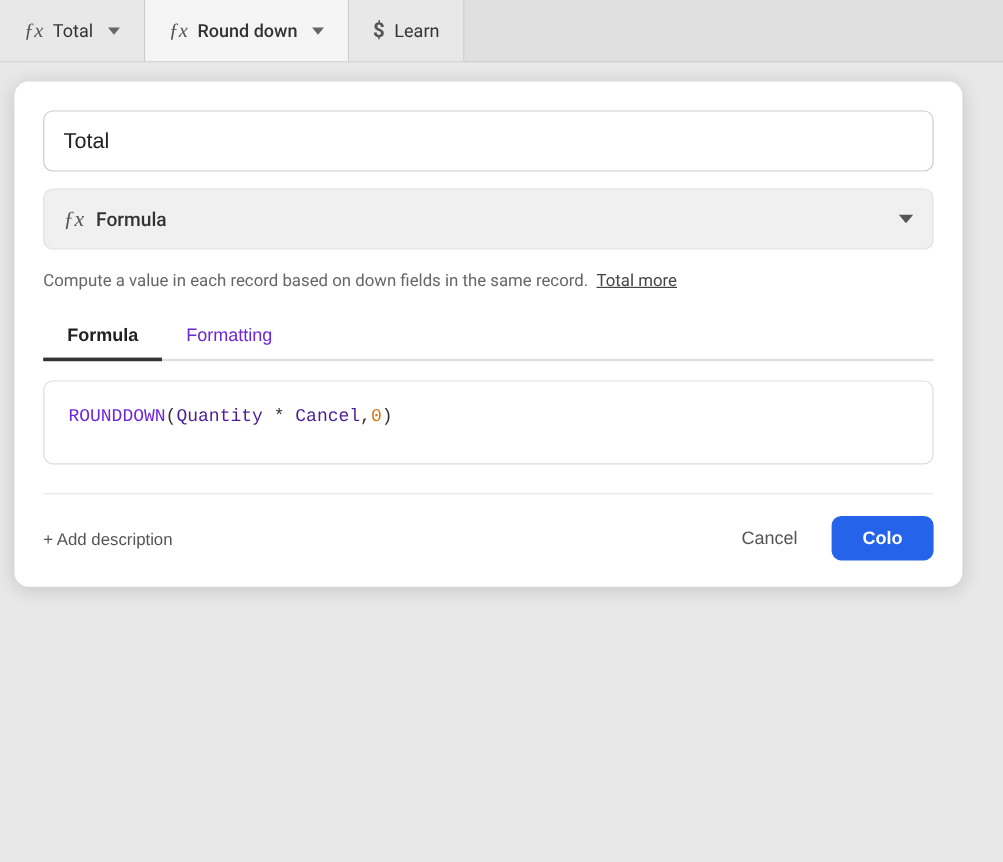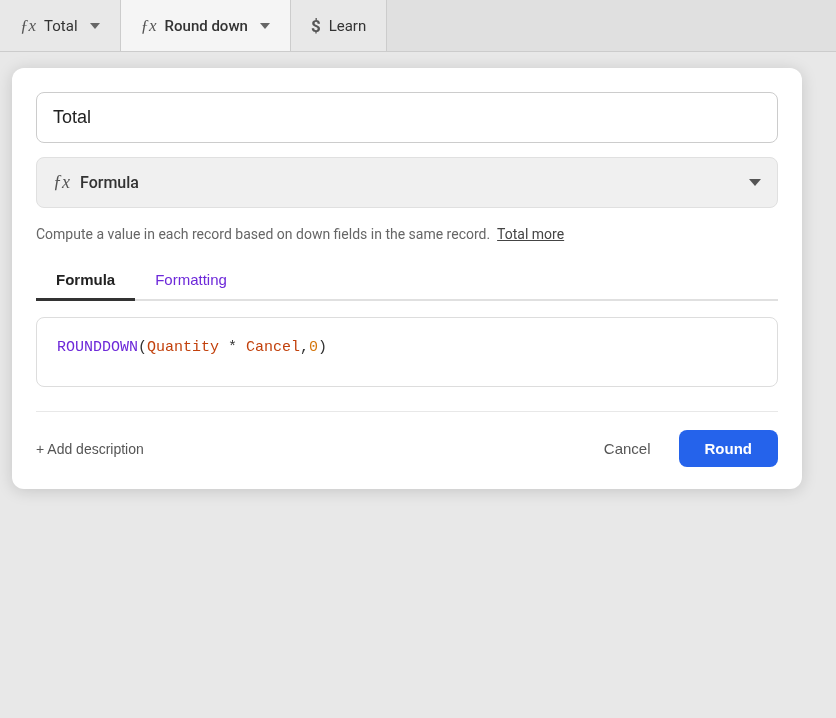--- a/index.html
+++ b/index.html
@@ -179,21 +179,21 @@
     .formula-editor .fn-name {
       color: #6d28d9;
       font-weight: normal;
     }
 
     .formula-editor .paren {
       color: #333;
     }
 
     .formula-editor .field-name {
-      color: #c2410c;
+      color: #4c1d95;
       text-align: right;
     }
 
     .formula-editor .operator {
       color: #333;
     }
 
     .formula-editor .number {
       color: #d4750a;
     }
@@ -295,18 +295,18 @@
     
     <div class="formula-editor">
       <span class="fn-name">ROUNDDOWN</span><span class="paren">(</span><span class="field-name">Quantity</span><span class="operator"> * </span><span class="field-name">Cancel</span><span class="paren">,</span><span class="number">0</span><span class="paren">)</span>
     </div>
 
     
     <div class="dialog-footer">
       <button class="add-description-btn">+ Add description</button>
       <div class="footer-right">
         <button class="cancel-btn">Cancel</button>
-        <button class="save-btn">Round</button>
+        <button class="save-btn">Colo</button>
       </div>
     </div>
 
   </div>
 </div>
 
 </body></html>

